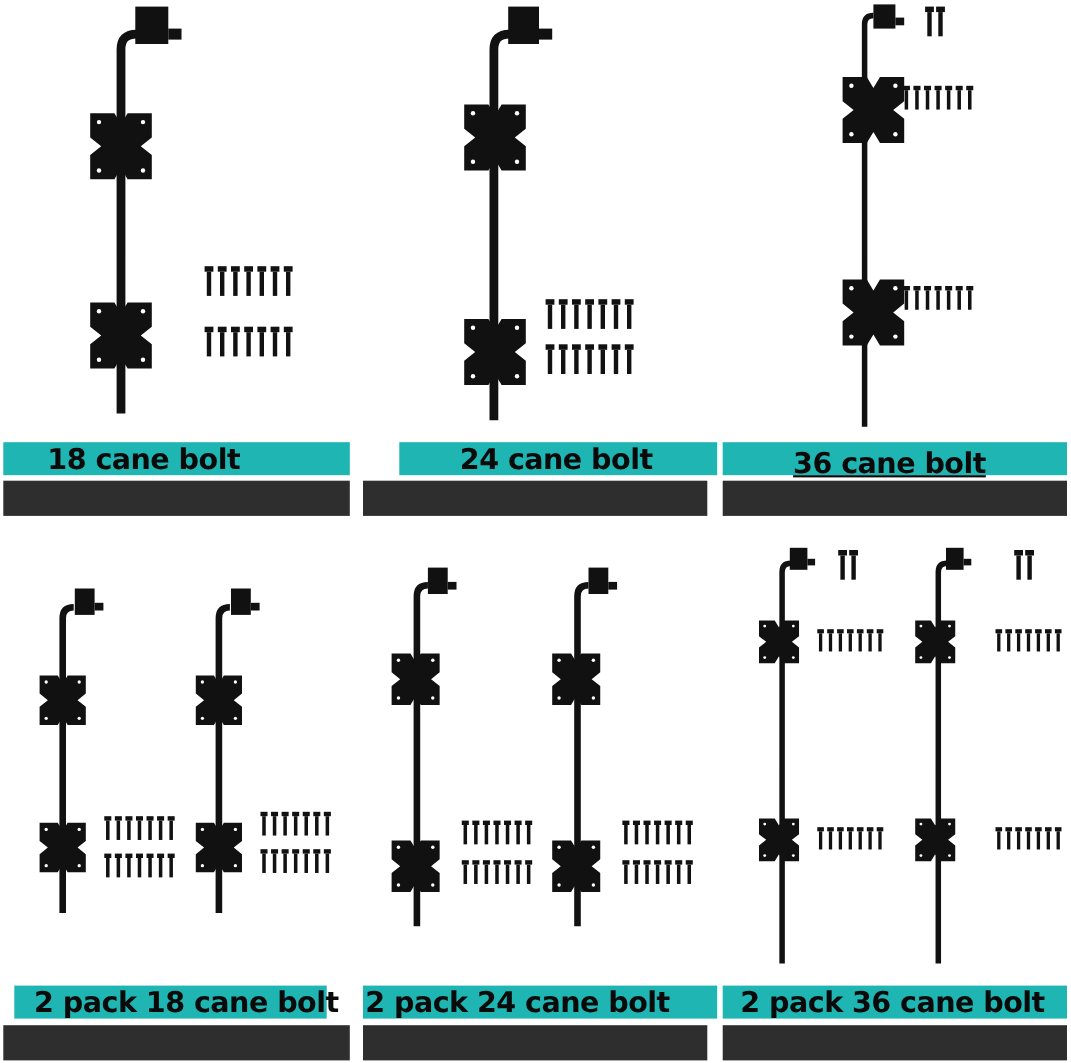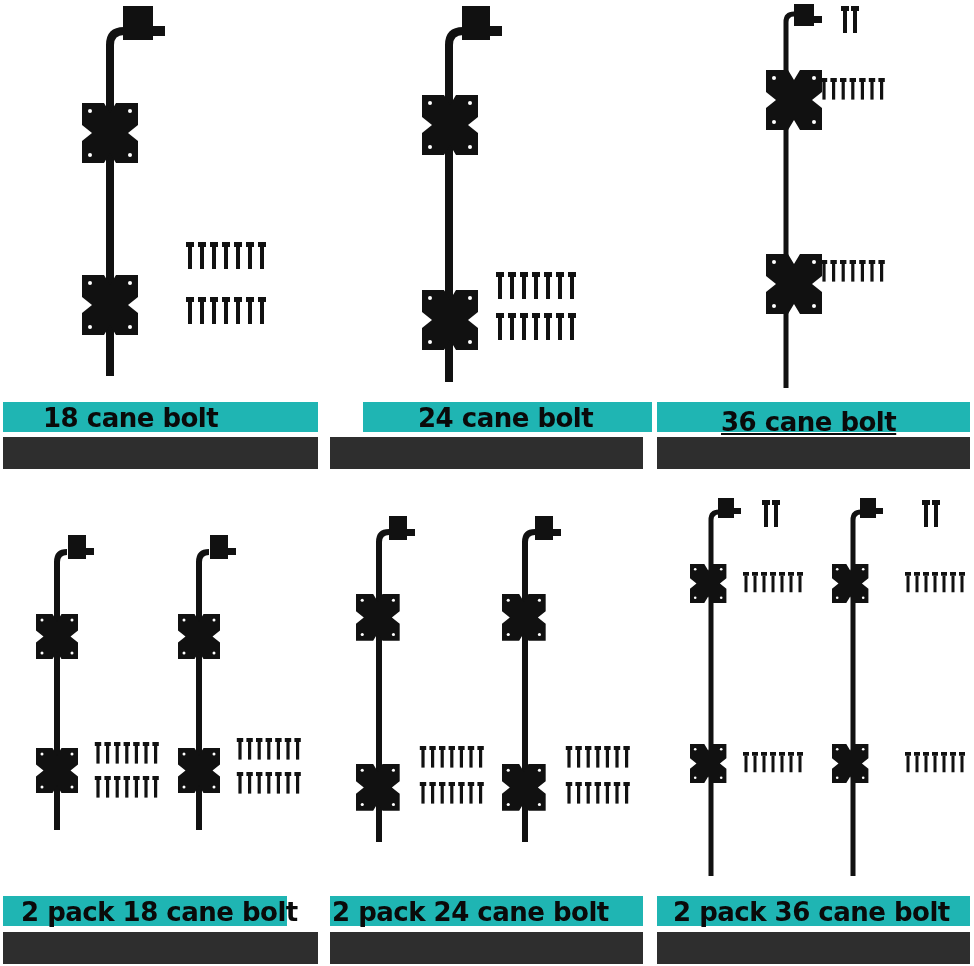--- a/index.html
+++ b/index.html
@@ -122,21 +122,21 @@
           <use href="#bracket"></use>
         </g>
       <g transform="translate(98,258) scale(0.8)">
           <use href="#screwrow"></use>
         </g>
       <g transform="translate(98,292) scale(0.8)">
           <use href="#screwrow"></use>
         </g>
     </g>
   </svg>
-  <div class="label-bar" style="left:3px;top:416px;width:284px;">
+  <div class="label-bar" style="left:13px;top:416px;width:284px;">
     <span class="label-text" style="left:18px;">2 pack 18 cane bolt</span>
   </div>
   <div class="dark-bar" style="left:3px;top:452px;width:315px;"></div>
 </div>
 
 <div class="cell" style="left:325px;top:480px;width:322px;height:486px;">
   <svg class="art" width="322" height="410">
     <g>
       <rect x="64" y="36" width="18" height="24" fill="#111"></rect>
         <rect x="82" y="49" width="8" height="7" fill="#111"></rect>
@@ -165,21 +165,21 @@
           <use href="#bracket"></use>
         </g>
       <g transform="translate(98,266) scale(0.8)">
           <use href="#screwrow"></use>
         </g>
       <g transform="translate(98,302) scale(0.8)">
           <use href="#screwrow"></use>
         </g>
     </g>
   </svg>
-  <div class="label-bar" style="left:5px;top:416px;width:313px;">
+  <div class="label-bar" style="left:5px;top:416px;width:313px;padding-left:16px;">
     <span class="label-text" style="left:2px;">2 pack 24 cane bolt</span>
   </div>
   <div class="dark-bar" style="left:5px;top:452px;width:313px;"></div>
 </div>
 
 <div class="cell" style="left:652px;top:480px;width:322px;height:486px;">
   <svg class="art" width="322" height="410">
     <g>
       <rect x="66" y="18" width="16" height="20" fill="#111"></rect>
         <rect x="82" y="28" width="7" height="6" fill="#111"></rect>

